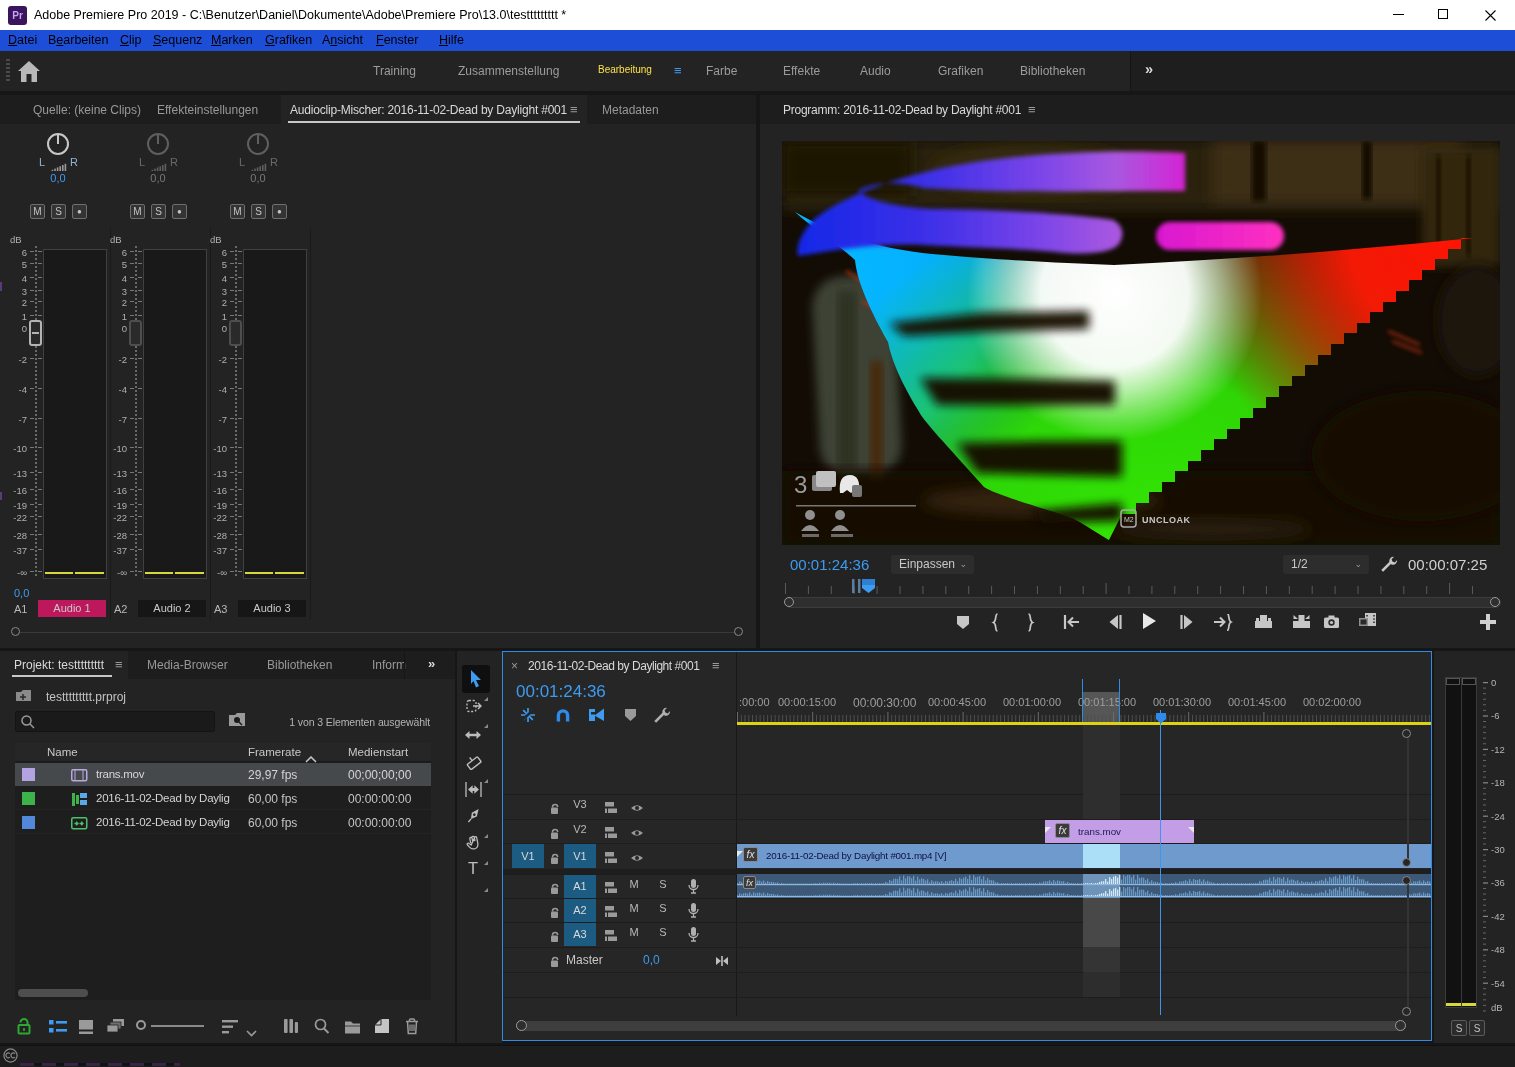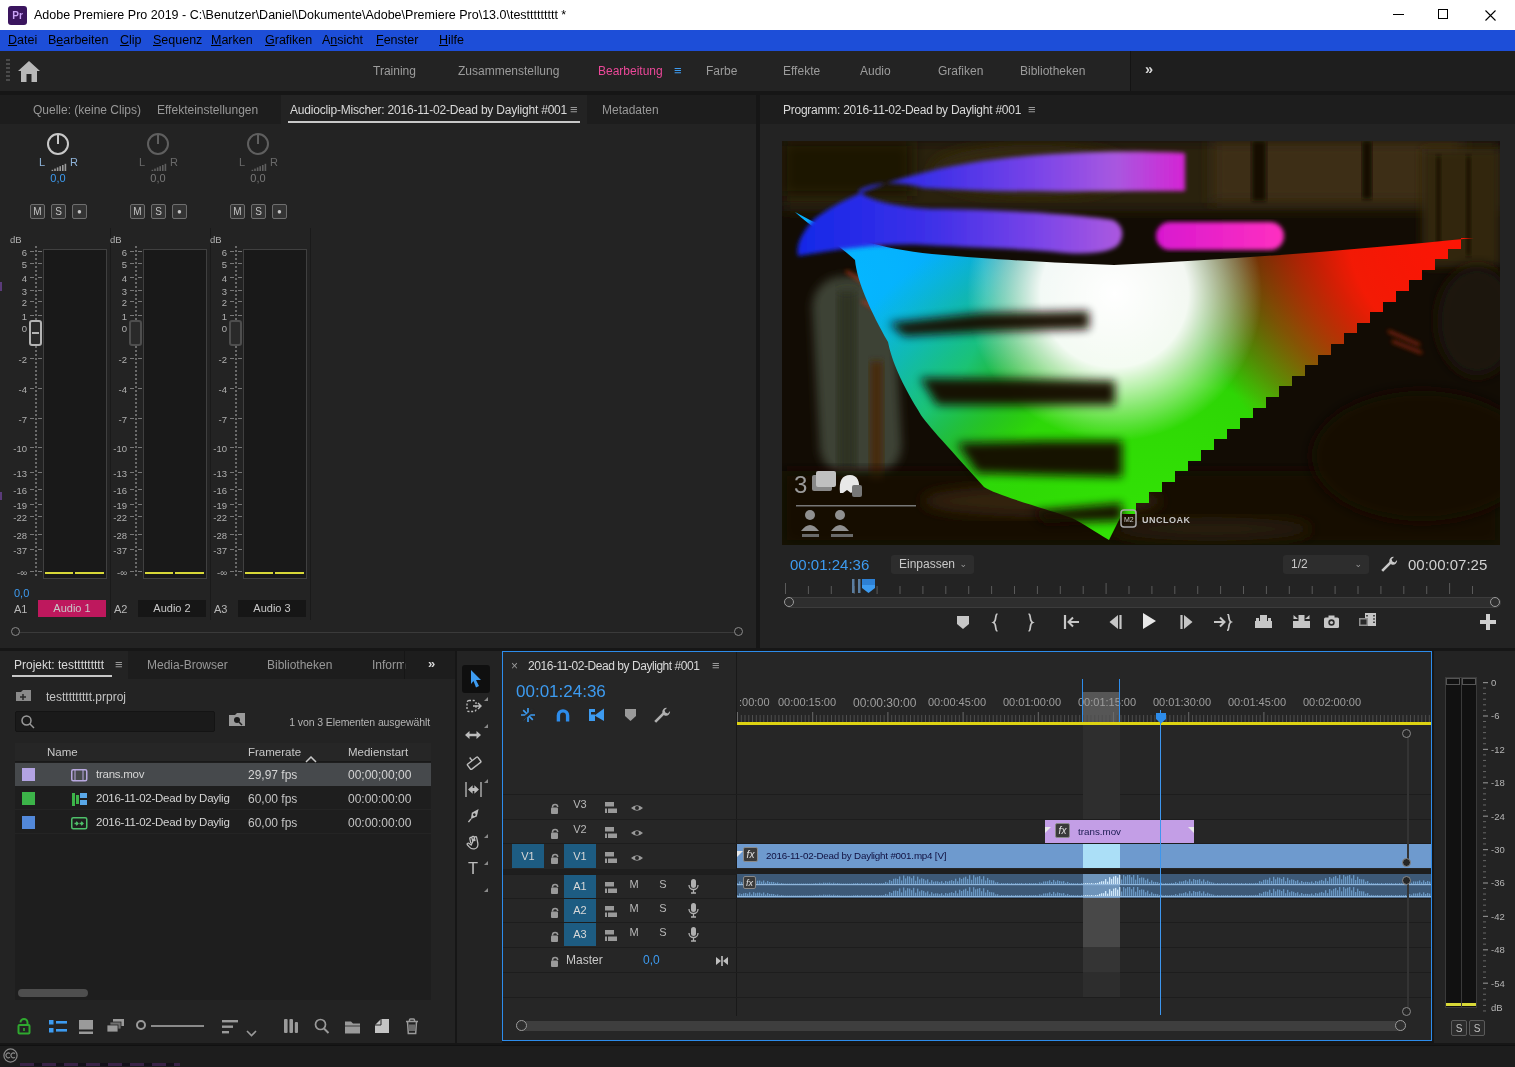--- a/index.html
+++ b/index.html
@@ -32,21 +32,21 @@
 </div>
 
 <div class="abs" style="left:0;top:51px;width:1515px;height:40px;background:#232323;"></div>
 <div class="abs" style="left:1130px;top:51px;width:385px;height:40px;background:#1e1e1e;border-left:1px solid #141414;"></div>
 <div class="abs" style="left:6px;top:59px;width:4px;height:24px;background-image:repeating-linear-gradient(#4a4a4a 0 2px,#232323 2px 4px);"></div>
 <svg class="abs" style="left:17px;top:60px" width="24" height="23" viewBox="0 0 24 23">
     <path d="M12 1 L23 11 L20 11 L20 22 L14.5 22 L14.5 14 L9.5 14 L9.5 22 L4 22 L4 11 L1 11 Z" fill="#b8b8b8"></path>
   </svg>
 <div class="abs txt" style="left:373px;top:64px;color:#9c9c9c;font-size:12px;">Training</div>
 <div class="abs txt" style="left:458px;top:64px;color:#9c9c9c;font-size:12px;">Zusammenstellung</div>
-<div class="abs txt" style="left:598px;top:64px;color:#ec4899;font-size:12px;text-align:right;">Bearbeitung</div>
+<div class="abs txt" style="left:598px;top:64px;color:#fde047;font-size:10px;text-align:right;">Bearbeitung</div>
 <div class="abs txt" style="left:674px;top:63px;color:#3d9bf0;font-size:13px;">≡</div>
 <div class="abs txt" style="left:706px;top:64px;color:#9c9c9c;font-size:12px;">Farbe</div>
 <div class="abs txt" style="left:783px;top:64px;color:#9c9c9c;font-size:12px;">Effekte</div>
 <div class="abs txt" style="left:860px;top:64px;color:#9c9c9c;font-size:12px;">Audio</div>
 <div class="abs txt" style="left:938px;top:64px;color:#9c9c9c;font-size:12px;">Grafiken</div>
 <div class="abs txt" style="left:1020px;top:64px;color:#9c9c9c;font-size:12px;">Bibliotheken</div>
 <div class="abs txt" style="left:1145px;top:61px;color:#d8d8d8;font-size:14.5px;font-weight:bold;">»</div>
 
 <div class="abs" style="left:0;top:91px;width:1515px;height:954px;background:#161616;"></div>
 

